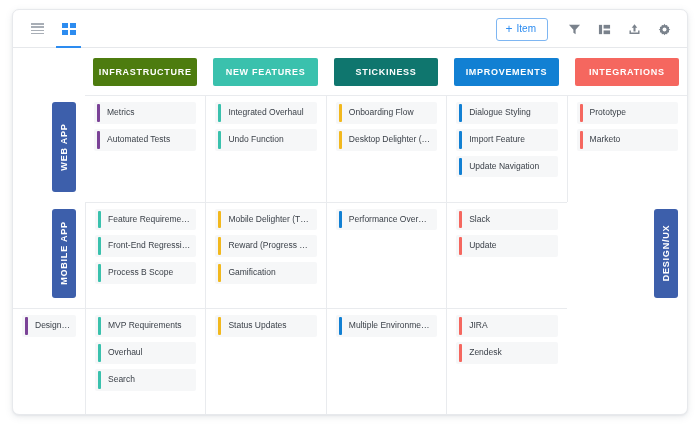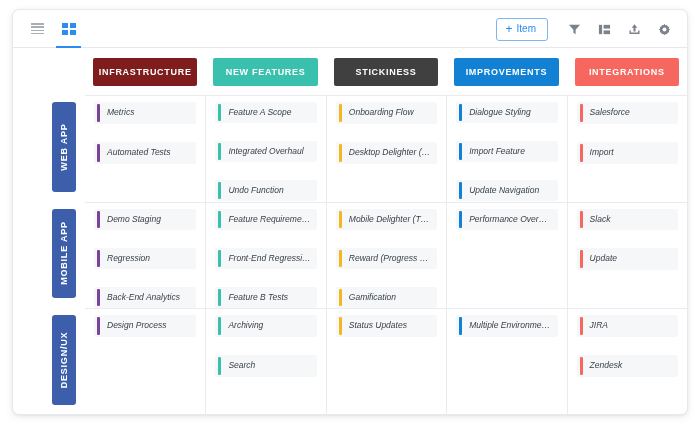--- a/index.html
+++ b/index.html
@@ -197,23 +197,22 @@
   }
 
   
   .cell {
     padding: 6px 9px 8px 9px;
     box-sizing: border-box;
     border-left: 1px solid #e9ebee;
     border-top: 1px solid #e9ebee;
     display: flex;
     flex-direction: column;
-    gap: 18px;
+    gap: 5px;
     overflow: hidden;
-    font-style: italic;
   }
   .cell.first-col-cell { border-left: none; }
 
   .card {
     position: relative;
     background: #f6f7f8;
     border-radius: 2px;
     padding: 6px 6px 6px 13px;
     font-size: 8.5px;
     color: #3b4149;
@@ -295,75 +294,69 @@
             <circle cx="7" cy="7" r="2.1" fill="#ffffff"></circle>
           </svg>
         </div>
       </div>
     </div>
 
     <div class="board">
       <div class="board-grid">
           <div class="corner-cell"></div>
           <div class="col-head-cell">
-            <div class="col-head" style="background: #7f1d1d;">INFRASTRUCTURE</div>
+            <div class="col-head" style="background: #4d7c0f;">INFRASTRUCTURE</div>
           </div>
           <div class="col-head-cell">
             <div class="col-head" style="background: rgb(58, 193, 173);">NEW FEATURES</div>
           </div>
           <div class="col-head-cell">
-            <div class="col-head" style="background: #404040;">STICKINESS</div>
+            <div class="col-head" style="background: #0f766e;">STICKINESS</div>
           </div>
           <div class="col-head-cell">
             <div class="col-head" style="background: rgb(18, 128, 211);">IMPROVEMENTS</div>
           </div>
           <div class="col-head-cell">
             <div class="col-head" style="background: rgb(245, 103, 95);">INTEGRATIONS</div>
           </div>
           <div class="row-label-cell">
             <div class="row-label" style="background: rgb(61, 95, 171);">
               <span>WEB APP</span>
             </div>
           </div>
           <div class="cell first-col-cell">
             <div class="card" style="--accent: #7b4397;">Metrics</div>
             <div class="card" style="--accent: #7b4397;">Automated Tests</div>
           </div>
           <div class="cell">
-            <div class="card" style="--accent: #3ac1ad;">Feature A Scope</div>
             <div class="card" style="--accent: #3ac1ad;">Integrated Overhaul</div>
             <div class="card" style="--accent: #3ac1ad;">Undo Function</div>
           </div>
           <div class="cell">
             <div class="card" style="--accent: #f2b81e;">Onboarding Flow</div>
             <div class="card" style="--accent: #f2b81e;">Desktop Delighter (TBD)</div>
           </div>
           <div class="cell">
             <div class="card" style="--accent: #1280d3;">Dialogue Styling</div>
             <div class="card" style="--accent: #1280d3;">Import Feature</div>
             <div class="card" style="--accent: #1280d3;">Update Navigation</div>
           </div>
           <div class="cell">
-            <div class="card" style="--accent: #f5675f;">Salesforce</div>
-            <div class="card" style="--accent: #f5675f;">Import</div>
+            <div class="card" style="--accent: #f5675f;">Prototype</div>
+            <div class="card" style="--accent: #f5675f;">Marketo</div>
           </div>
           <div class="row-label-cell">
             <div class="row-label" style="background: rgb(61, 95, 171);">
               <span>MOBILE APP</span>
             </div>
           </div>
-          <div class="cell first-col-cell">
-            <div class="card" style="--accent: #7b4397;">Demo Staging</div>
-            <div class="card" style="--accent: #7b4397;">Regression</div>
-            <div class="card" style="--accent: #7b4397;">Back-End Analytics</div>
-          </div>
           <div class="cell">
             <div class="card" style="--accent: #3ac1ad;">Feature Requirements</div>
             <div class="card" style="--accent: #3ac1ad;">Front-End Regression</div>
-            <div class="card" style="--accent: #3ac1ad;">Feature B Tests</div>
+            <div class="card" style="--accent: #3ac1ad;">Process B Scope</div>
           </div>
           <div class="cell">
             <div class="card" style="--accent: #f2b81e;">Mobile Delighter (TBD)</div>
             <div class="card" style="--accent: #f2b81e;">Reward (Progress Bar)</div>
             <div class="card" style="--accent: #f2b81e;">Gamification</div>
           </div>
           <div class="cell">
             <div class="card" style="--accent: #1280d3;">Performance Overhaul</div>
           </div>
           <div class="cell">
@@ -372,21 +365,22 @@
           </div>
           <div class="row-label-cell">
             <div class="row-label" style="background: rgb(61, 95, 171);">
               <span>DESIGN/UX</span>
             </div>
           </div>
           <div class="cell first-col-cell">
             <div class="card" style="--accent: #7b4397;">Design Process</div>
           </div>
           <div class="cell">
-            <div class="card" style="--accent: #3ac1ad;">Archiving</div>
+            <div class="card" style="--accent: #3ac1ad;">MVP Requirements</div>
+            <div class="card" style="--accent: #3ac1ad;">Overhaul</div>
             <div class="card" style="--accent: #3ac1ad;">Search</div>
           </div>
           <div class="cell">
             <div class="card" style="--accent: #f2b81e;">Status Updates</div>
           </div>
           <div class="cell">
             <div class="card" style="--accent: #1280d3;">Multiple Environments</div>
           </div>
           <div class="cell">
             <div class="card" style="--accent: #f5675f;">JIRA</div>

